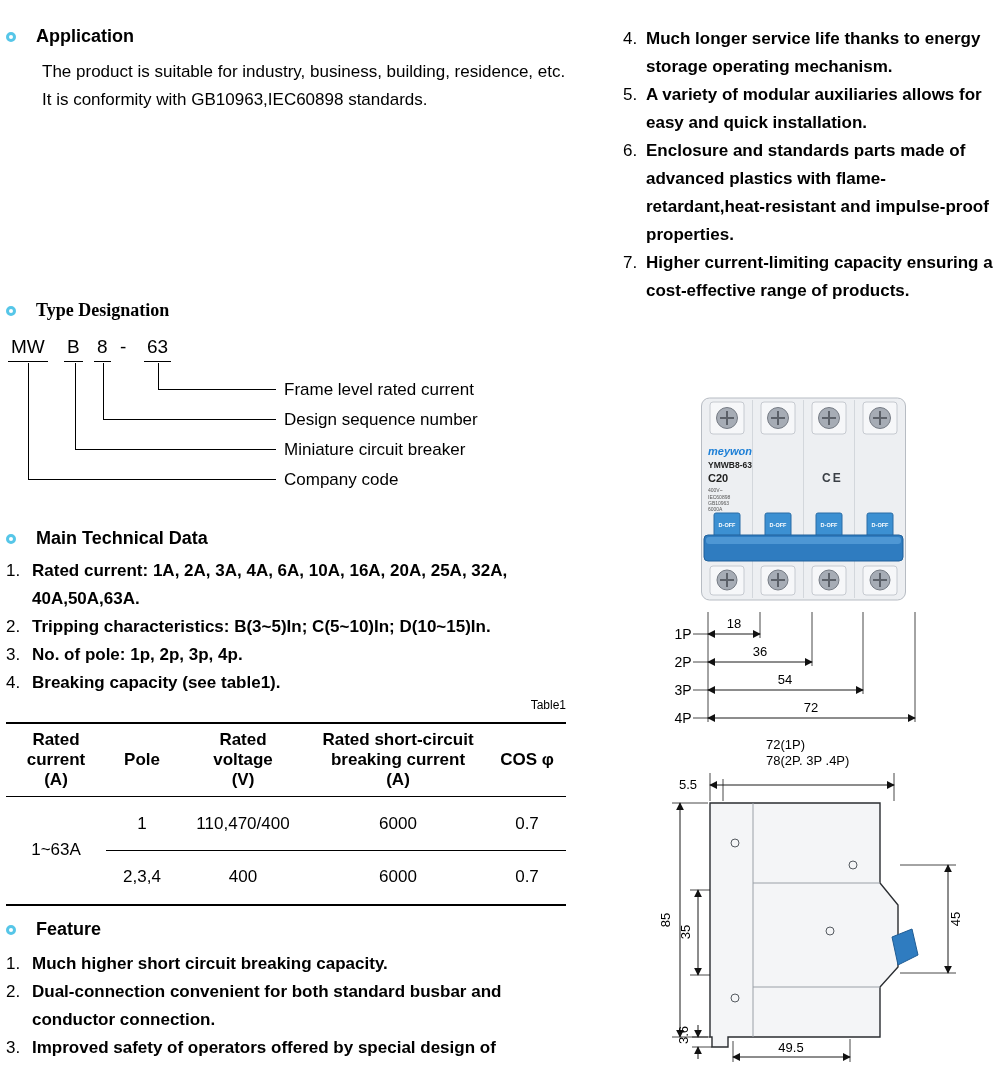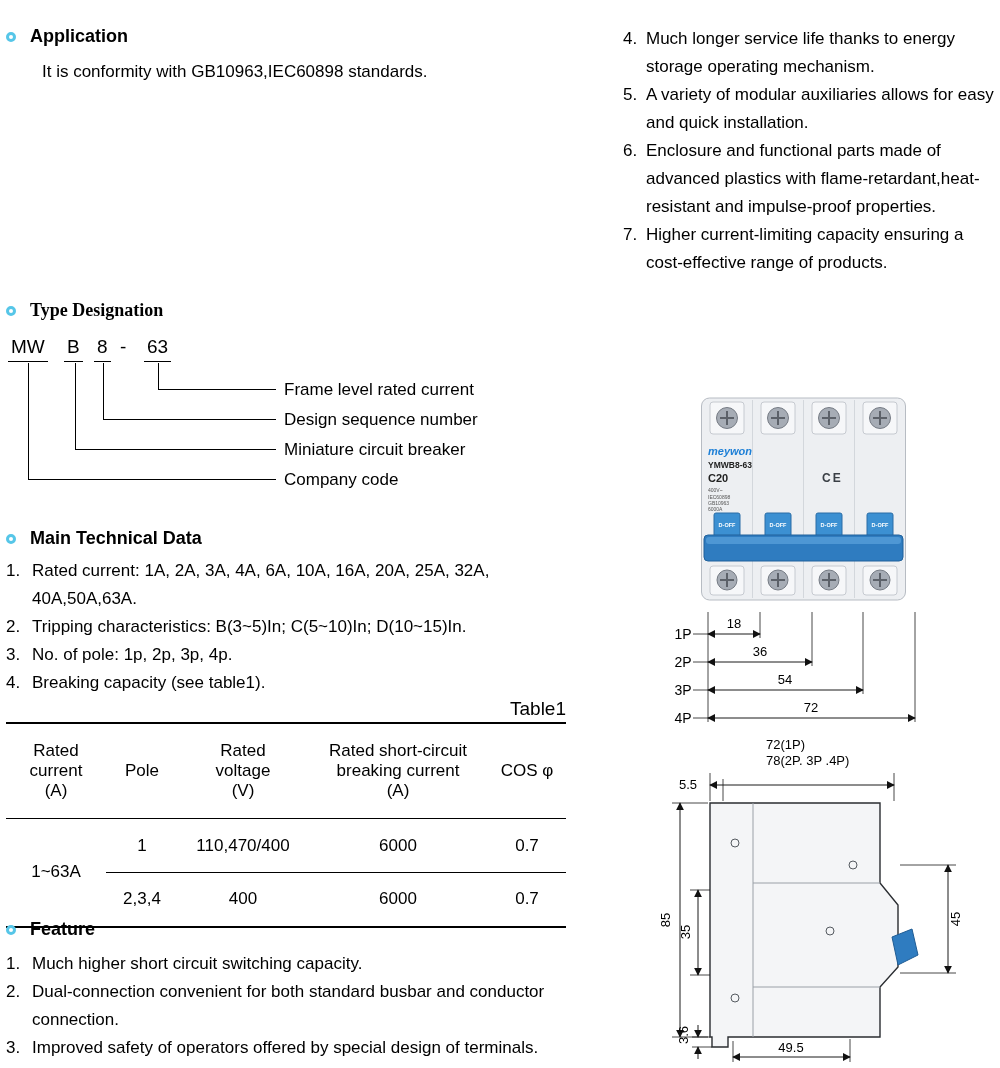--- a/index.html
+++ b/index.html
@@ -2,43 +2,43 @@
 <html><head>
 <meta charset="utf-8">
 <style>
   * { margin:0; padding:0; box-sizing:border-box; }
   html,body { background:#fff; }
   .page {
     position:relative; width:1000px; height:1068px; background:#fff;
     font-family:"Liberation Sans", sans-serif; color:#000; overflow:hidden;
   }
   .abs { position:absolute; }
-  .sec-head { position:absolute; display:flex; align-items:center; gap:14px; }
+  .sec-head { position:absolute; display:flex; align-items:center; gap:20px; }
   .ring { width:10px; height:10px; border:3px solid #56c6e8; border-radius:50%; background:#fff; flex:none; }
   .sec-title { font-size:18px; font-weight:bold; white-space:nowrap; }
   .body-text { font-size:17px; line-height:28px; }
   .para { text-indent:36px; }
   .just { text-align:justify; }
   .num-item { display:flex; font-size:17px; line-height:28px; }
   .num-item .n { flex:none; width:26px; }
-  .num-item .t { flex:1; }
+  .num-item .t { flex:1;font-weight:bold; }
 
   
   .type-diagram { position:absolute; left:6px; top:336px; width:560px; height:172px; }
   .code-part { position:absolute; top:0; font-size:19px; padding:0 3px 3px 3px; border-bottom:1.6px solid #000; }
   .code-dash { position:absolute; top:0; font-size:19px; }
   .branch { position:absolute; border-left:1.3px solid #000; border-bottom:1.3px solid #000; }
   .branch-label { position:absolute; left:278px; font-size:17px; line-height:18px; white-space:nowrap; }
 
   
-  .t1-caption { position:absolute; left:6px; top:698px; width:560px; text-align:right; font-size:19px; }
+  .t1-caption { position:absolute; left:6px; top:698px; width:560px; text-align:right; font-size:12px; }
   table.t1 { position:absolute; left:6px; top:722px; width:560px; border-collapse:collapse;
              border-top:2px solid #000; border-bottom:2px solid #000; font-size:17px; }
-  table.t1 th { font-weight:normal; text-align:center; vertical-align:middle;
-                white-space:pre-line; line-height:20px; padding:17px 2px; border-bottom:1.6px solid #000; }
+  table.t1 th { font-weight:bold; text-align:center; vertical-align:middle;
+                white-space:pre-line; line-height:20px; padding:6px 2px; border-bottom:1.6px solid #000; }
   table.t1 td { text-align:center; vertical-align:middle; height:54px; }
   table.t1 td.bb { border-bottom:1.2px solid #000; }
 
   
   svg text { font-family:"Liberation Sans", sans-serif; }
   .dim-text { font-size:13px; fill:#000; }
   .pole-label { font-size:14px; fill:#000; }
   .dline { stroke:#1a1a1a; stroke-width:1; }
   .xline { stroke:#1a1a1a; stroke-width:0.8; }
   .brand-t { font-size:11px; font-weight:bold; font-style:italic; fill:#1d7fd6; }
@@ -51,20 +51,21 @@
 </head>
 <body>
 
 <div class="page">
 
   <div class="sec-head" style="left:6px; top:26px;">
     <span class="ring"></span>
     <span class="sec-title">Application</span>
   </div>
   <div class="abs body-text" style="left:6px; top:58px; width:560px;">
+    <p class="para">The product is suitable for industry, business, building, residence, etc.</p>
     <p class="para">It is conformity with GB10963,IEC60898 standards.</p>
   </div>
 
   <div class="sec-head" style="left:6px; top:300px;font-family:Liberation Serif, serif;">
     <span class="ring"></span>
     <span class="sec-title">Type Designation</span>
   </div>
   <div class="type-diagram">
     <span class="code-part" style="left:2px;">MW</span>
     <span class="code-part" style="left:58px;">B</span>
@@ -147,21 +148,21 @@
     </tbody>
   </table>
 
   <div class="sec-head" style="left:6px; top:919px;">
     <span class="ring"></span>
     <span class="sec-title">Feature</span>
   </div>
   <div class="abs" style="left:6px; top:950px; width:562px;">
     <div class="num-item">
       <span class="n">1.</span>
-      <span class="t">Much higher short circuit switching capacity.</span>
+      <span class="t">Much higher short circuit breaking capacity.</span>
     </div>
     <div class="num-item">
       <span class="n">2.</span>
       <span class="t">Dual-connection convenient for both standard busbar and conductor connection.</span>
     </div>
     <div class="num-item">
       <span class="n">3.</span>
       <span class="t">Improved safety of operators offered by special design of terminals.</span>
     </div>
   </div>
@@ -170,21 +171,21 @@
     <div class="num-item">
       <span class="n" style="width:23px;">4.</span>
       <span class="t">Much longer service life thanks to energy storage operating mechanism.</span>
     </div>
     <div class="num-item">
       <span class="n" style="width:23px;">5.</span>
       <span class="t">A variety of modular auxiliaries allows for easy and quick installation.</span>
     </div>
     <div class="num-item">
       <span class="n" style="width:23px;">6.</span>
-      <span class="t">Enclosure and functional parts made of advanced plastics with flame-retardant,heat-resistant and impulse-proof properties.</span>
+      <span class="t">Enclosure and standards parts made of advanced plastics with flame-retardant,heat-resistant and impulse-proof properties.</span>
     </div>
     <div class="num-item">
       <span class="n" style="width:23px;">7.</span>
       <span class="t">Higher current-limiting capacity ensuring a cost-effective range of products.</span>
     </div>
   </div>
 
 
   <svg class="abs" style="left:700px; top:383px;" width="207" height="232" viewBox="0 0 207 232">
     <rect x="1.5" y="15" width="204" height="202" rx="8" fill="#edeff2" stroke="#b7bcc3"></rect>

